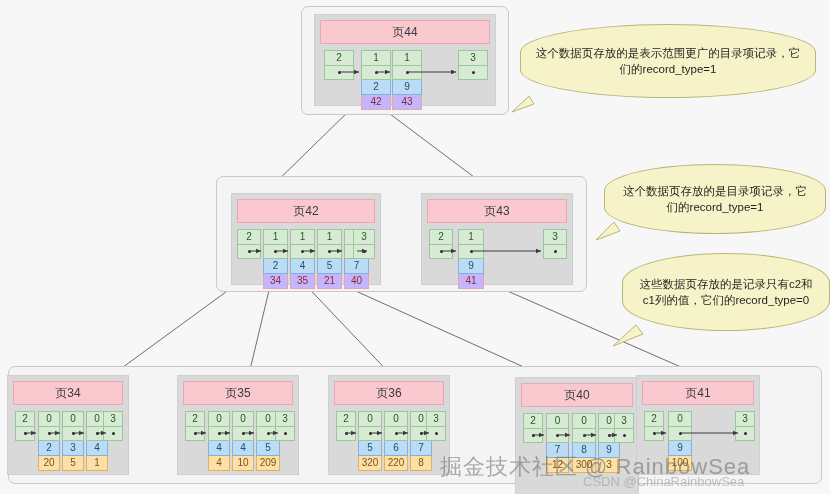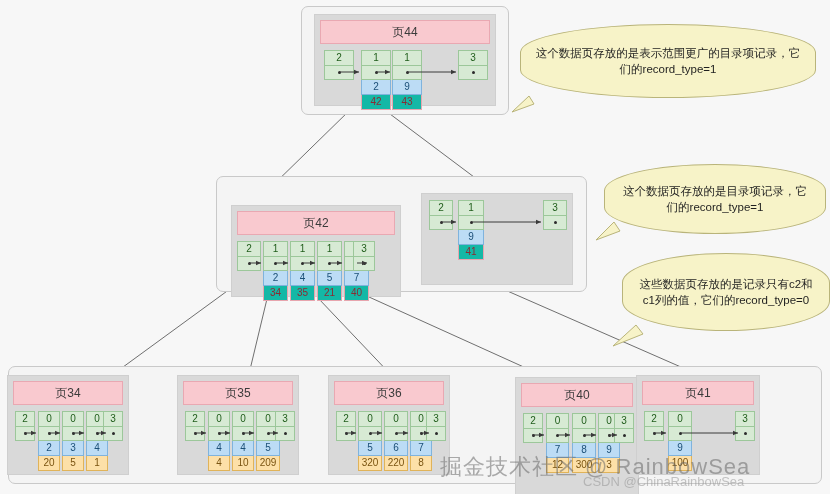--- a/index.html
+++ b/index.html
@@ -63,21 +63,21 @@
   .r-ptr .dot{
     position:absolute;left:50%;top:50%;
     width:3px;height:3px;margin:-1.5px 0 0 -1.5px;
     background:#2b2b2b;border-radius:50%;
   }
   .r-val{
     background:#bcdcf5;border:1px solid #7fb3dd;border-top:none;
     color:#1b4f77;
   }
   .r-pageref{
-    background:#14b8a6;border:1px solid #e7a5ae;border-top:none;
+    background:#c4b5fd;border:1px solid #e7a5ae;border-top:none;
     color:#8a2b33;
   }
   .r-colval{
     background:#fde0a8;border:1px solid #e0b359;border-top:none;
     color:#7a5411;
   }
 
   
   .callout{
     position:absolute;
@@ -190,21 +190,21 @@
       <svg style="position:absolute;left:0;top:0;width:100%;height:34px;">
         <path d="M20,22 L39,22" stroke="#3a3a3a" stroke-width="1" marker-end="url(#ahs)"></path>
         <path d="M56,22 L70,22" stroke="#3a3a3a" stroke-width="1" marker-end="url(#ahs)"></path>
         <path d="M87,22 L136,22" stroke="#3a3a3a" stroke-width="1" marker-end="url(#ahs)"></path>
       </svg>
     </div>
   </div>
 
   <div class="group" style="left:216px;top:176px;width:371px;height:116px;"></div>
 
-  <div class="page" style="left:231px;top:205px;width:170px;height:92px;">
+  <div class="page" style="left:231px;top:193px;width:150px;height:92px;">
     <div class="page-title">页42</div>
     <div class="page-body">
       <div class="cell" style="left:0px;top:0;width:24px;">
         <div class="row r-type">2</div>
         <div class="row r-ptr">
             <span class="dot"></span>
           </div>
       </div>
       <div class="cell" style="left:26px;top:0;width:25px;">
         <div class="row r-type">1</div>
@@ -248,20 +248,21 @@
         <path d="M12,22 L24,22" stroke="#3a3a3a" stroke-width="1" marker-end="url(#ahs)"></path>
         <path d="M39,22 L51,22" stroke="#3a3a3a" stroke-width="1" marker-end="url(#ahs)"></path>
         <path d="M66,22 L78,22" stroke="#3a3a3a" stroke-width="1" marker-end="url(#ahs)"></path>
         <path d="M93,22 L105,22" stroke="#3a3a3a" stroke-width="1" marker-end="url(#ahs)"></path>
         <path d="M120,22 L130,22" stroke="#3a3a3a" stroke-width="1" marker-end="url(#ahs)"></path>
       </svg>
     </div>
   </div>
 
   <div class="page" style="left:421px;top:193px;width:152px;height:92px;">
+    <div class="page-title">页43</div>
     <div class="page-body">
       <div class="cell" style="left:2px;top:0;width:24px;">
         <div class="row r-type">2</div>
         <div class="row r-ptr">
             <span class="dot"></span>
           </div>
       </div>
       <div class="cell" style="left:31px;top:0;width:26px;">
         <div class="row r-type">1</div>
         <div class="row r-ptr">

